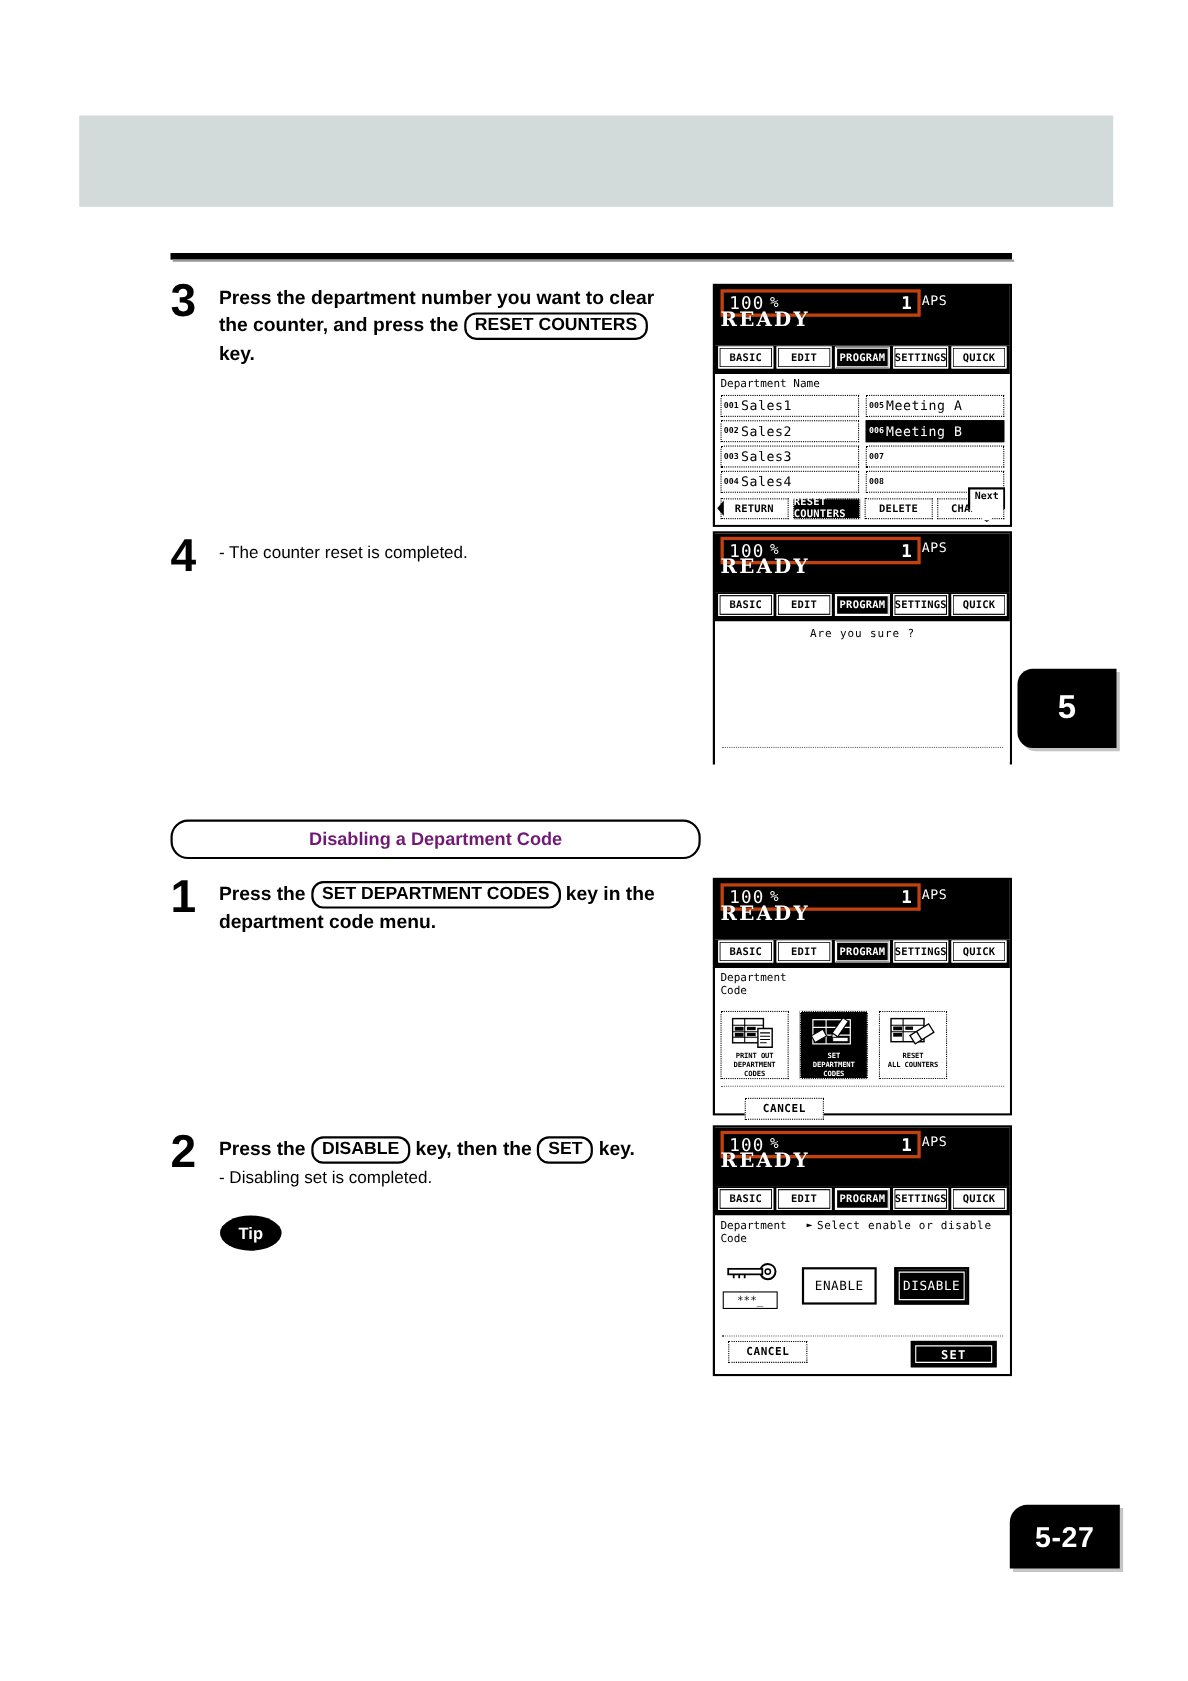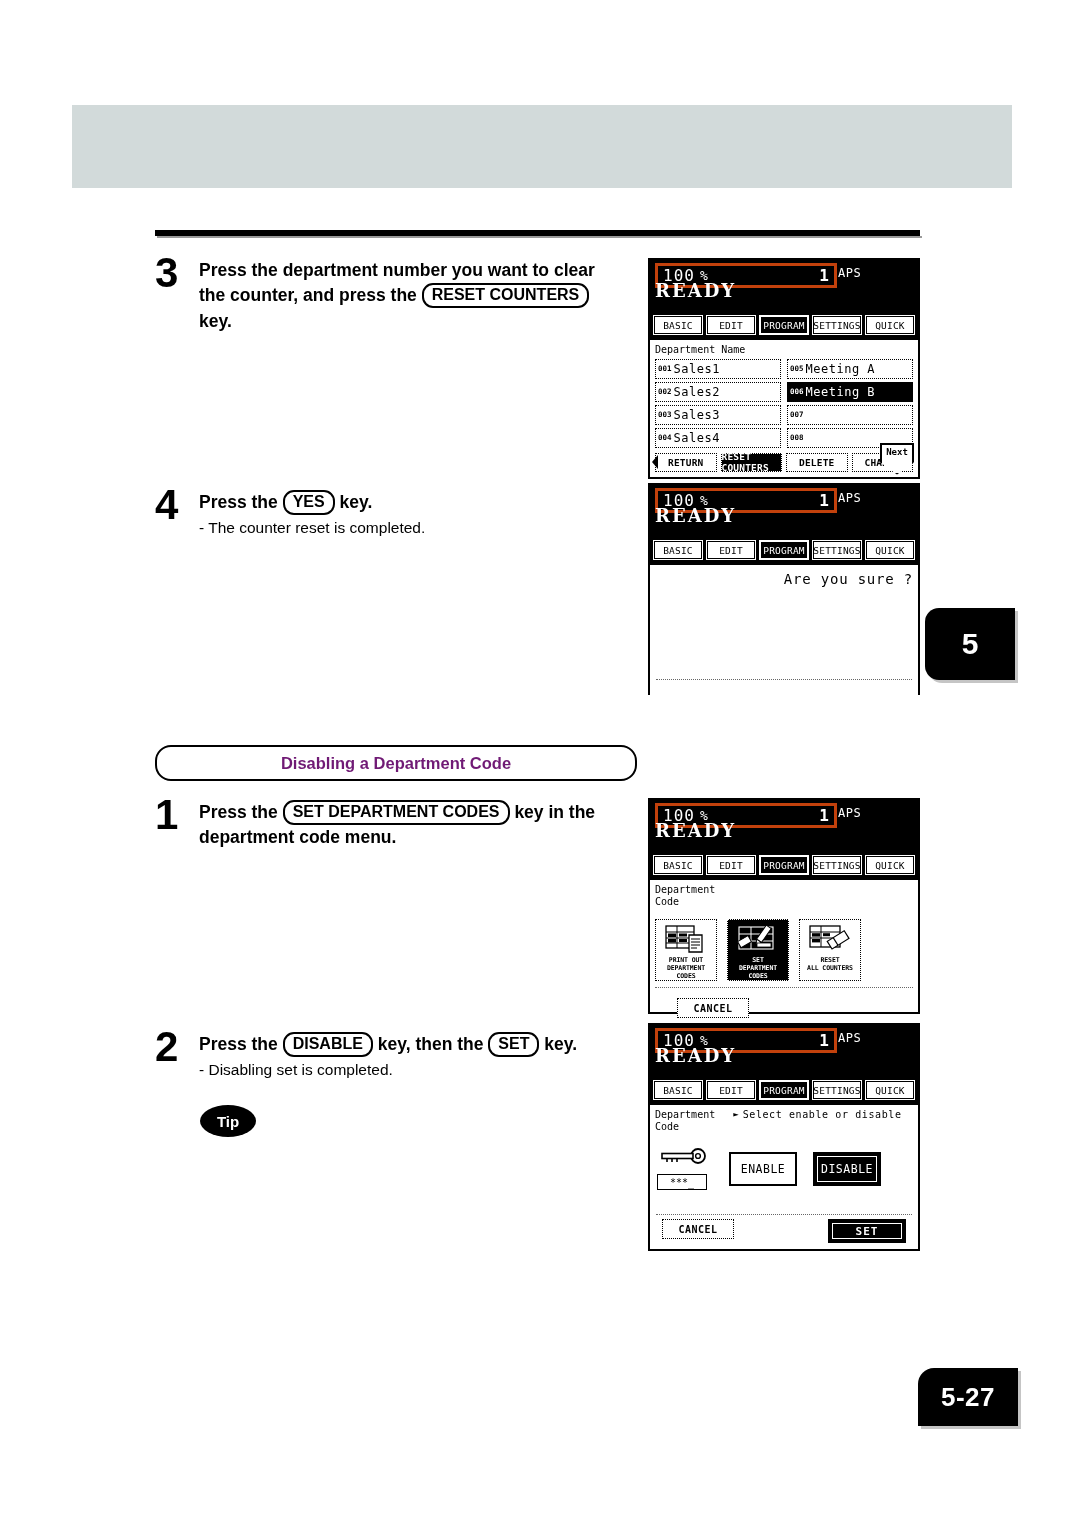--- a/index.html
+++ b/index.html
@@ -121,21 +121,21 @@
     font-family:"DejaVu Serif", serif;
     font-weight:bold;
   }
   .lcd-tabs{
     background:#000;height:22px;display:flex;align-items:center;
     padding:0 3px 4px 3px;gap:3px;
   }
   .lcd-tab{
     flex:1;height:18px;border:1px solid #fff;background:#fff;color:#000;
     display:flex;align-items:center;justify-content:center;
-    font-size:9.5px;font-weight:normal;letter-spacing:.2px;
+    font-size:9.5px;font-weight:bold;letter-spacing:.2px;
     box-shadow:inset 0 0 0 1px #000;
   }
   .lcd-tab.sel{background:#000;color:#fff;box-shadow:inset 0 0 0 1px #fff;}
   .lcd-body{background:#fff;position:relative;padding:4px 5px 5px 5px;}
 
   .lcd-label{font-size:10px;color:#000;line-height:1.15;}
 
   .dept-grid{
     display:grid;grid-template-columns:1fr 1fr;gap:3px 6px;margin-top:3px;
   }
@@ -165,21 +165,21 @@
   .fbtn.sel{background:#000;color:#fff;border:1px dotted #fff;}
   .fbtn.ret{position:relative;}
   .fbtn.ret:before{
     content:"";position:absolute;left:-4px;top:1px;
     border-top:7px solid transparent;border-bottom:7px solid transparent;
     border-right:6px solid #000;
   }
 
   
   .confirm-q{
-    text-align:right;font-size:14px;margin-top:2px;letter-spacing:.8px;
+    text-align:center;font-size:10px;margin-top:2px;letter-spacing:.8px;
   }
   .confirm-row{
     display:flex;justify-content:center;gap:30px;margin-top:26px;
   }
   .cbtn{
     width:66px;height:30px;border:2px solid #000;background:#fff;color:#000;
     display:flex;align-items:center;justify-content:center;
     font-size:13px;letter-spacing:2px;
     box-shadow:inset 0 0 0 2px #fff;
   }
@@ -258,25 +258,20 @@
         <span>the counter, and press the</span>
         <span class="keycap">RESET COUNTERS</span><br>
         <span>key.</span>
       </div>
     </div>
   </div>
 
   <div class="step" style="left:155px;top:490px;width:470px;">
     <div class="step-num">4</div>
     <div class="step-body">
-      <div class="step-title">
-        <span>Press the</span>
-        <span class="keycap">YES</span>
-        <span>key.</span>
-      </div>
       <div class="step-sub">-  The counter reset is completed.</div>
     </div>
   </div>
 
   <div class="section-pill">
     <span>Disabling a Department Code</span>
   </div>
 
   <div class="step" style="left:155px;top:800px;width:480px;">
     <div class="step-num">1</div>

